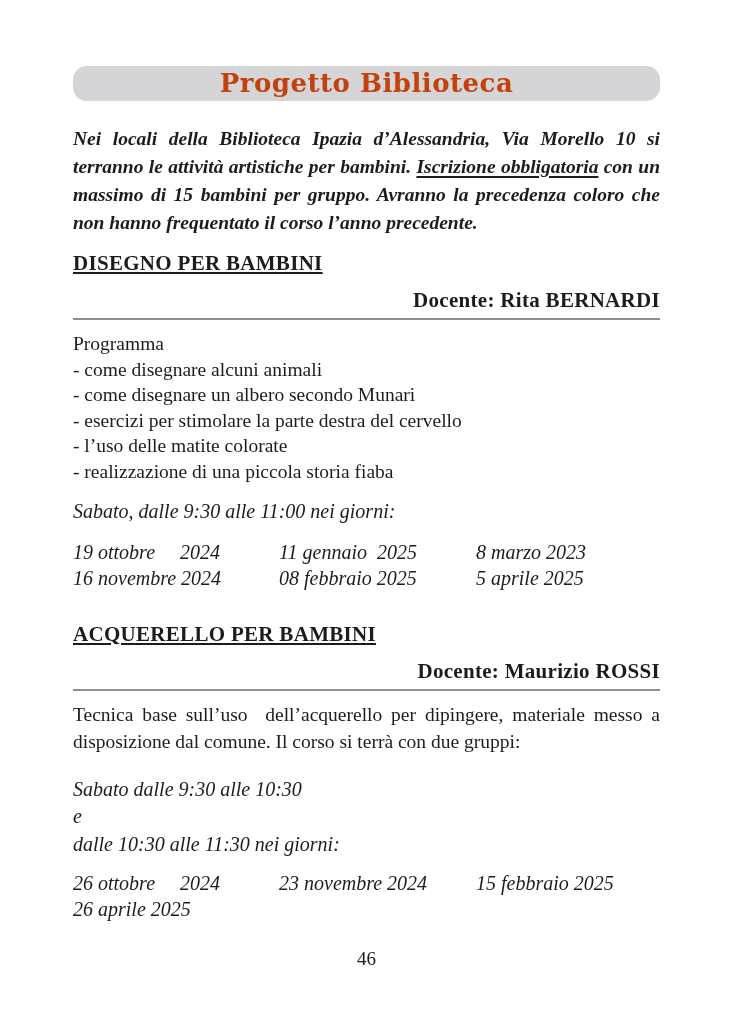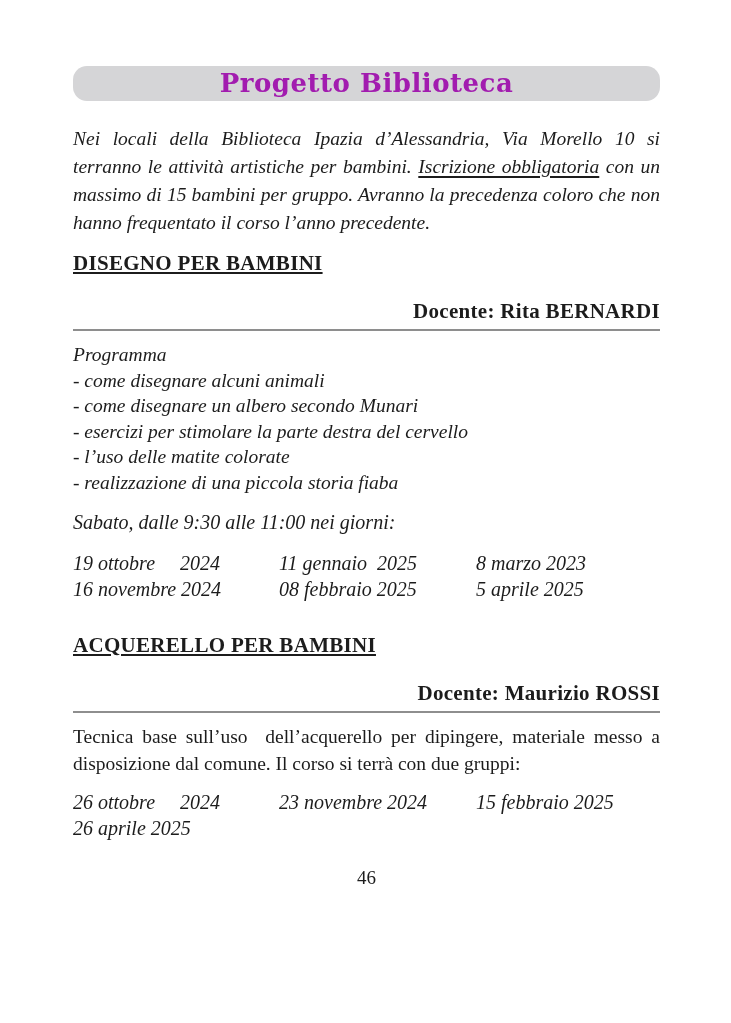--- a/index.html
+++ b/index.html
@@ -17,62 +17,62 @@
     background: #d5d5d7;
     border-radius: 14px;
     text-align: center;
     line-height: 35px;
   }
   .title-banner .title-text {
     font-family: "DejaVu Serif", "Liberation Serif", serif;
     font-weight: 700;
     font-size: 26px;
     letter-spacing: 0.5px;
-    color: #a21caf;
+    color: #c2410c;
   }
 
   .intro {
     margin: 24px 0 0 0;
     font-size: 19.5px;
-    font-weight: 400;
+    font-weight: 700;
     font-style: italic;
     line-height: 28px;
     text-align: justify;
   }
   .intro .u {
     text-decoration: underline;
     text-decoration-thickness: 2px;
     text-underline-offset: 3px;
   }
 
   .course-head { margin-top: 13px; }
   .course-title {
     margin: 0;
     font-size: 21px;
     font-weight: 700;
     line-height: 27px;
     letter-spacing: 0.3px;
     text-decoration: underline;
   }
   .teacher {
-    margin-top: 21px;
+    margin-top: 10px;
     font-size: 21px;
     font-weight: 700;
     line-height: 27px;
     text-align: right;
     letter-spacing: 0.3px;
   }
   hr.rule {
     border: none;
     border-top: 2px solid #8e8e8e;
     margin: 4px 0 0 0;
   }
 
   .program { margin-top: 11px; font-size: 19.5px; line-height: 25.5px; }
-  .program div { white-space: pre-wrap; font-style: italic; }
+  .program div { white-space: pre-wrap; }
 
   .schedule-block { margin-top: 14px; }
   .schedule-line {
     font-size: 20px;
     font-style: italic;
     line-height: 27.5px;
   }
 
   .dates-grid {
     margin-top: 13px;
@@ -147,20 +147,25 @@
 
   <section class="section-acquerello">
     <div class="course-head">
       <h2 class="course-title">ACQUERELLO PER BAMBINI</h2>
       <div class="teacher">Docente: Maurizio ROSSI</div>
     </div>
     <hr class="rule">
 
     <p class="description">Tecnica base sull’uso  dell’acquerello per dipingere, materiale messo a disposizione dal comune. Il corso si terrà con due gruppi:</p>
 
+    <div class="schedule-block schedule-block-2">
+      <div class="schedule-line">Sabato dalle 9:30 alle 10:30</div>
+      <div class="schedule-line">e</div>
+      <div class="schedule-line">dalle 10:30 alle 11:30 nei giorni:</div>
+    </div>
 
     <div class="dates-grid dates-grid-2">
       <div class="date-cell">26 ottobre     2024</div>
       <div class="date-cell">23 novembre 2024</div>
       <div class="date-cell">15 febbraio 2025</div>
       <div class="date-cell">26 aprile 2025</div>
     </div>
   </section>
 
   <div class="page-number">46</div>

